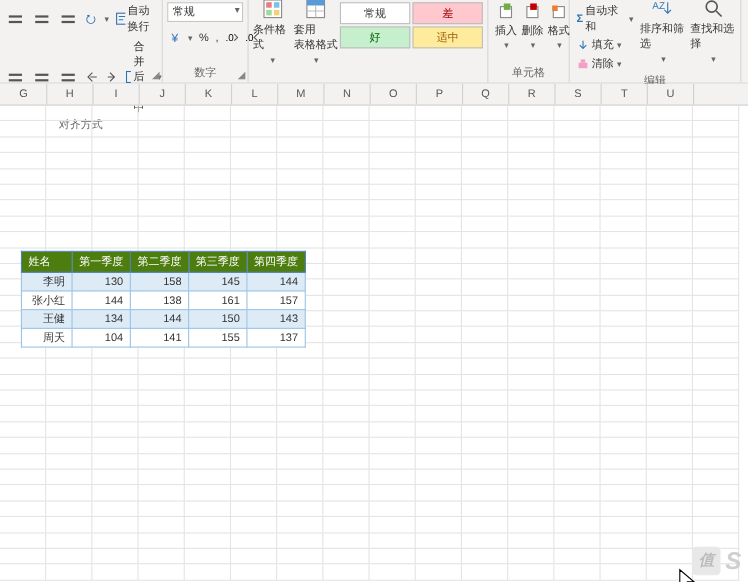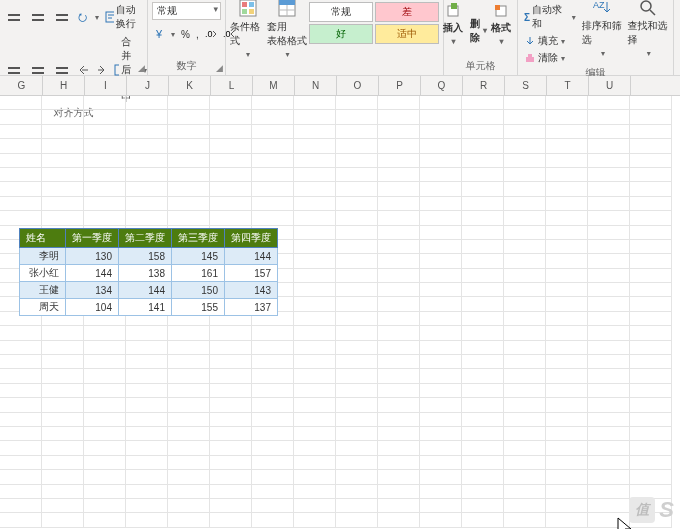--- a/index.html
+++ b/index.html
@@ -13,21 +13,21 @@
   .btn { display: inline-flex; align-items: center; gap: 2px; padding: 1px 2px; cursor: pointer; font-size: 10px; color: #333; }
   .chev { font-size: 8px; color: #666; margin-left: 1px; }
   .align-icons span { display: inline-block; width: 16px; height: 14px; position: relative; margin-right: 2px; }
   .hbar::before,.hbar::after { content:""; position:absolute; left:2px; right:2px; height:1.5px; background:#555; top:4px;}
   .hbar::after { top:9px; }
   .select { border:1px solid #c8c6c4; background:#fff; font-size:10px; padding:1px 14px 1px 4px; height:18px; position:relative; }
   .select::after { content:"▾"; position:absolute; right:2px; top:1px; font-size:9px; color:#666;}
   .numbox { display:flex; gap:2px; margin-top:4px;}
   .numbox .btn { border:0; }
   .bigbtn { display:flex; flex-direction:column; align-items:center; justify-content:center; width:36px; height:52px; cursor:pointer; font-size:10px; color:#333; gap:2px;}
-  .bigbtn .ic { width:20px; height:20px; display:flex; align-items:center; justify-content:center; }
+  .bigbtn .ic { width:20px; height:20px; display:flex; align-items:center; justify-content:flex-end; }
   .style-row { display:flex; gap:2px; }
   .style-cell { width:64px; border:1px solid #bdbdbd; font-size:10px; text-align:center; padding:2px 0; }
   .style-normal { background:#fff; }
   .style-good { background:#c6efce; color:#006100; }
   .style-bad { background:#ffc7ce; color:#9c0006; }
   .style-check { background:#ffeb9c; color:#9c5700; }
   .dialog-launcher { position:absolute; right:2px; bottom:2px; font-size:9px; color:#888; cursor:pointer;}
   
   .sheet-wrap { position:relative; height:453px; overflow:hidden; }
   .col-headers { display:flex; height:20px; background:#f3f2f1; border-bottom:1px solid #d0d0d0; }
@@ -179,31 +179,31 @@
           </div>
           <div class="style-row" style="margin-top:2px">
             <div class="style-cell style-good">好</div>
             <div class="style-cell style-check">适中</div>
           </div>
         </div>
       </div>
     </div>
 
     <div class="group" style="width:74px">
-      <div class="group-body" style="flex-direction:row; justify-content:flex-end;font-weight:bold;">
+      <div class="group-body" style="flex-direction:row; justify-content:flex-start;">
         <div style="display:flex; gap:0;">
           <div class="btn" style="flex-direction:column;width:24px">
             <svg width="16" height="16">
                 <rect x="3" y="3" width="10" height="10" fill="#fff" stroke="#888"></rect>
                 <rect x="6" y="0" width="6" height="6" fill="#70ad47"></rect>
               </svg>
             <span>插入</span>
               <span class="chev">▾</span>
           </div>
-          <div class="btn" style="width:24px">
+          <div class="btn" style="flex-direction:column;width:24px">
             <svg width="16" height="16">
                 <rect x="3" y="3" width="10" height="10" fill="#fff" stroke="#888"></rect>
                 <rect x="6" y="0" width="6" height="6" fill="#c00000"></rect>
               </svg>
             <span>删除</span>
               <span class="chev">▾</span>
           </div>
           <div class="btn" style="flex-direction:column;width:24px">
             <svg width="16" height="16">
                 <rect x="3" y="3" width="10" height="10" fill="#fff" stroke="#888"></rect>

